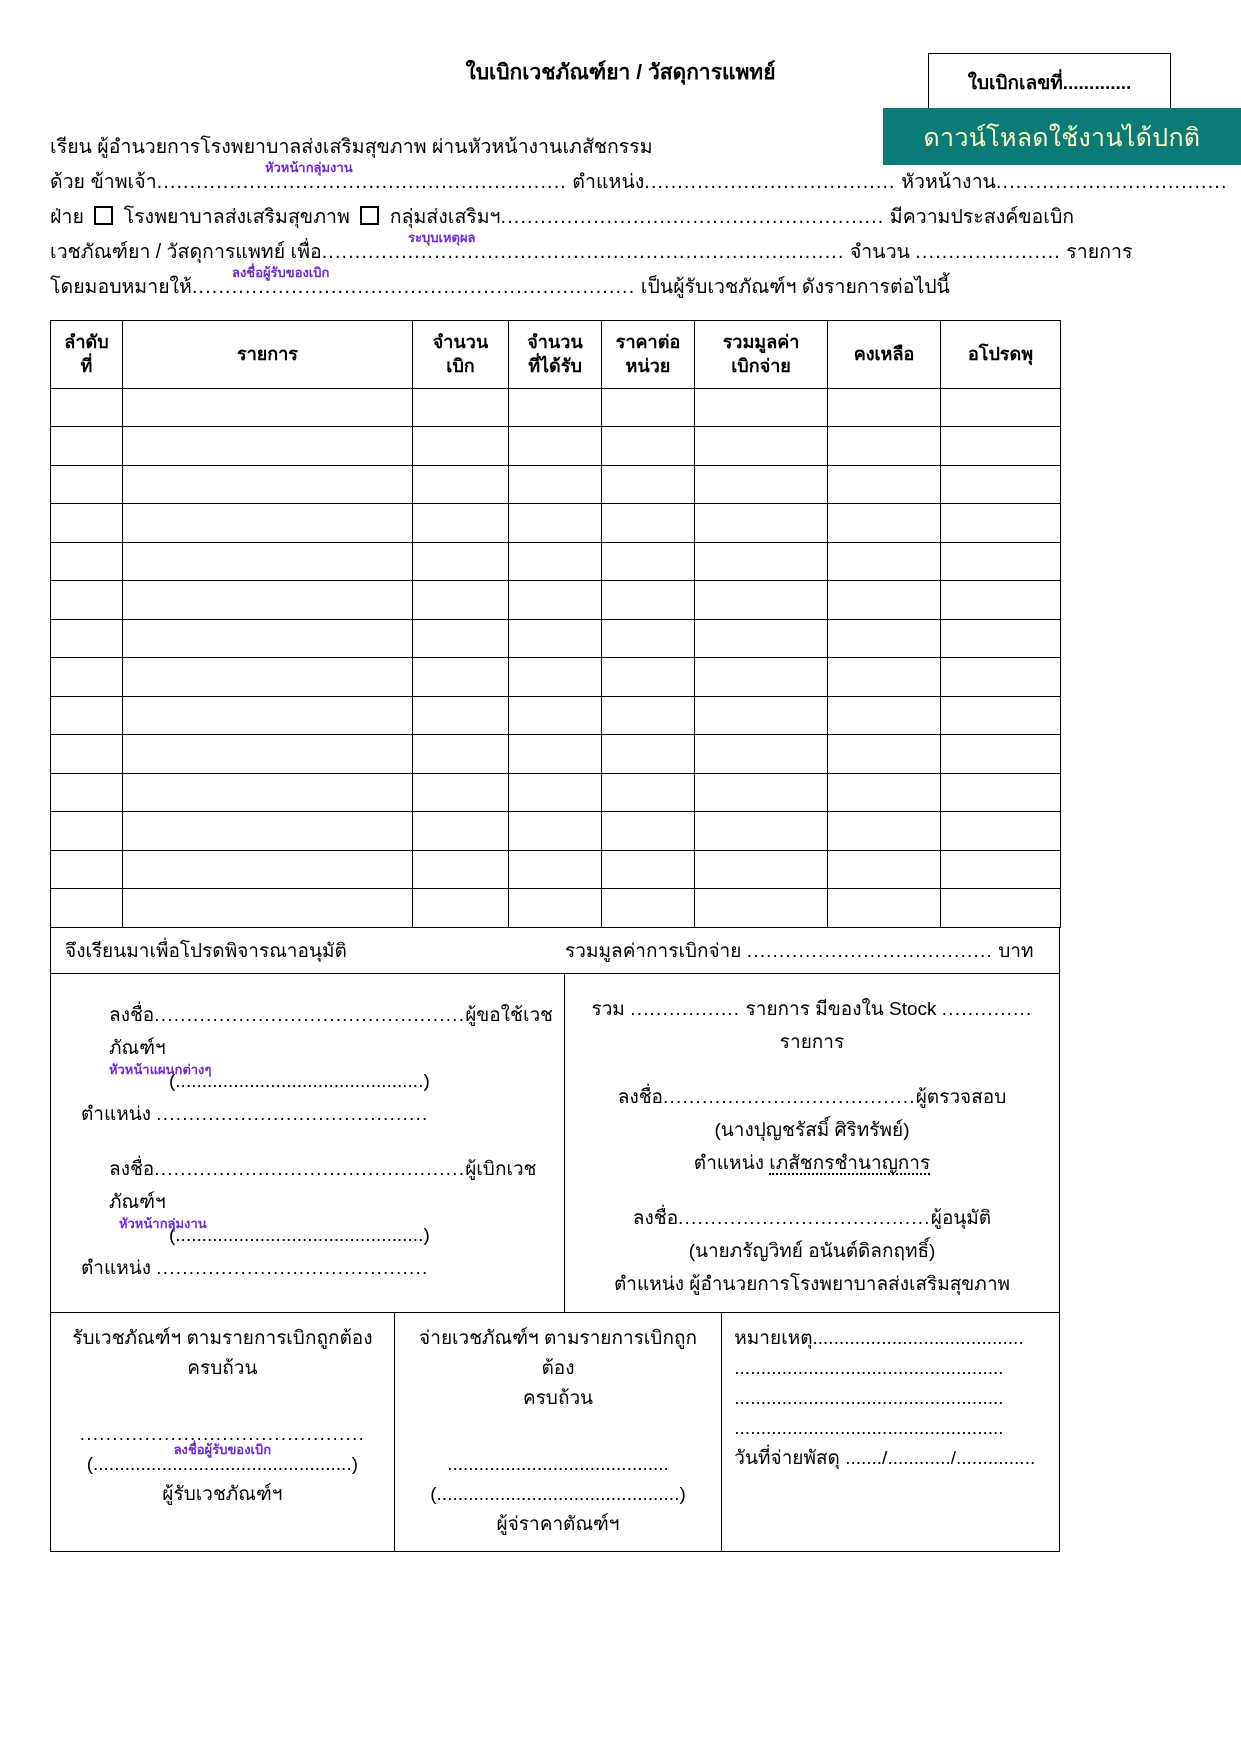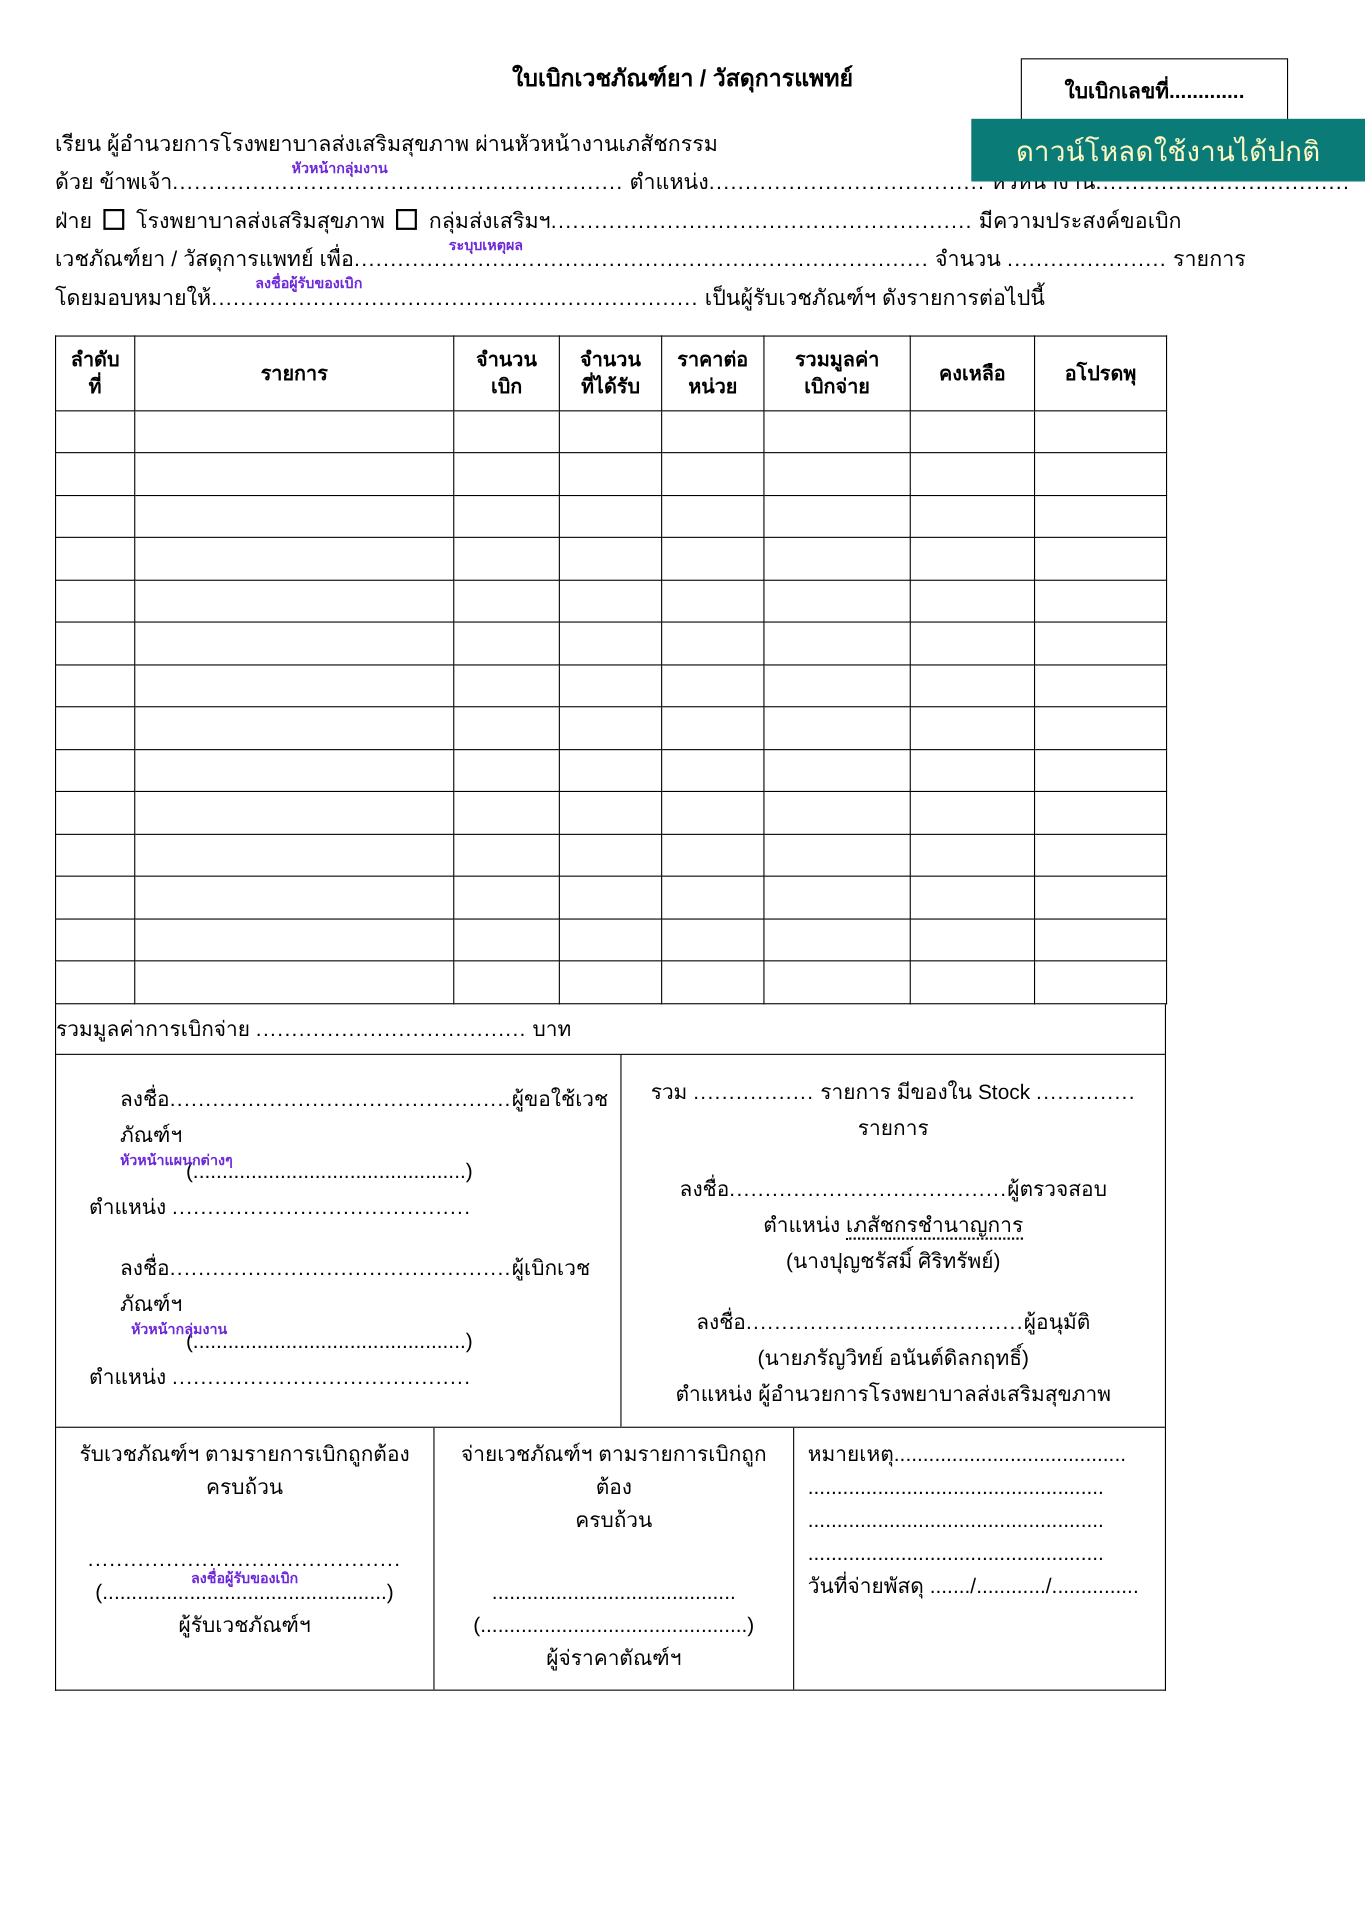--- a/index.html
+++ b/index.html
@@ -38,21 +38,21 @@
     width:358px; height:57px;
     background:#0b7b77;
     color:#fef9c3;
     display:flex; align-items:center; justify-content:center;
     font-size:25px;
     letter-spacing:.3px;
     z-index:5;
   }
 
   .intro {
-    margin-top:26px;
+    margin-top:41px;
     padding-left:50px;
     padding-right:16px;
     font-size:19.5px;
     line-height:35px;
   }
   .intro .row { position:relative; white-space:nowrap; }
   .dots { letter-spacing:1.2px; }
   .anno {
     color:#6d28d9;
     font-size:13px;
@@ -370,20 +370,21 @@
           <td class="body-cell c-total"></td>
           <td class="body-cell c-remain"></td>
           <td class="body-cell c-note"></td>
         </tr>
       </tbody>
   </table>
 
   <div class="footbox">
 
     <div class="approve-row">
+      <div class="approve-left">จึงเรียนมาเพื่อโปรดพิจารณาอนุมัติ</div>
       <div class="approve-right">
         <span>รวมมูลค่าการเบิกจ่าย </span><span class="dots">......................................</span><span> บาท</span>
       </div>
     </div>
 
     <div class="sig-row">
 
       <div class="sig-left">
         <div class="ind rel">
           <span>ลงชื่อ</span><span class="dots">................................................</span><span>ผู้ขอใช้เวชภัณฑ์ฯ</span>
@@ -413,25 +414,25 @@
       <div class="sig-right">
         <div>
           <span>รวม </span><span class="dots">.................</span><span> รายการ มีของใน Stock </span><span class="dots">..............</span><span> รายการ</span>
         </div>
 
         <div class="gap"></div>
 
         <div>
           <span>ลงชื่อ</span><span class="dots">.......................................</span><span>ผู้ตรวจสอบ</span>
         </div>
+        <div>(นางปุญชรัสมิ์ ศิริทรัพย์)</div>
         <div>
           <span>ตำแหน่ง </span>
           <span class="under-dot">เภสัชกรชำนาญการ</span>
         </div>
-        <div>(นางปุญชรัสมิ์ ศิริทรัพย์)</div>
 
         <div class="gap"></div>
 
         <div>
           <span>ลงชื่อ</span><span class="dots">.......................................</span><span>ผู้อนุมัติ</span>
         </div>
         <div>(นายภรัญวิทย์ อนันต์ดิลกฤทธิ์)</div>
         <div>
           <span>ตำแหน่ง </span><span>ผู้อำนวยการโรงพยาบาลส่งเสริมสุขภาพ</span>
         </div>

